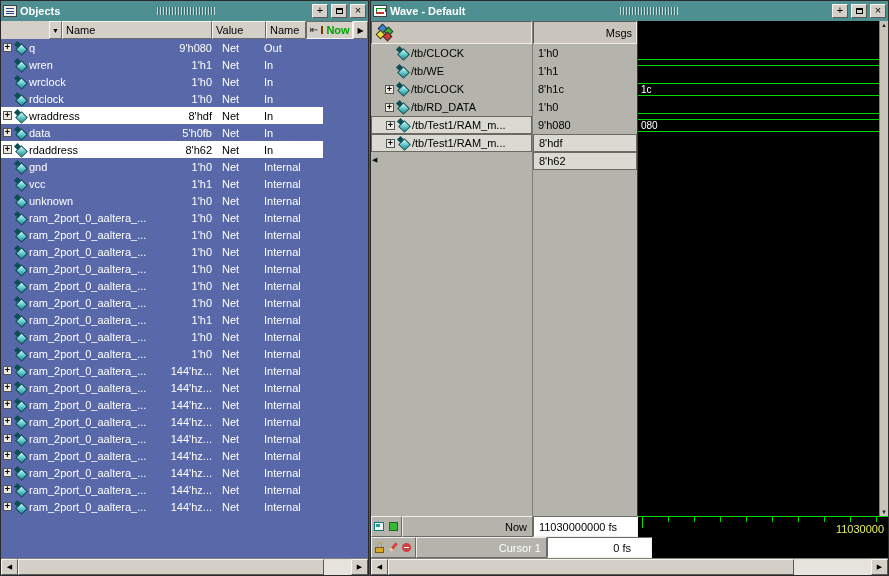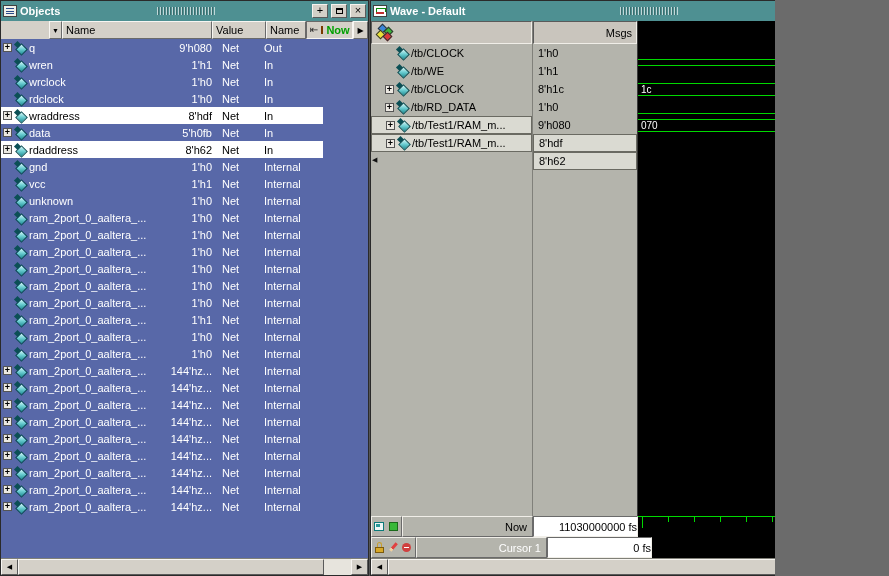--- a/index.html
+++ b/index.html
@@ -1,17 +1,17 @@
 <!DOCTYPE html>
 <html style="--titlebar: #4e9092; --objects-bg: #5868a8; --panel: #b4b4ac; --chrome: #d4d0c8; --trace: #00d800; --timeline: #e6f063; --now-green: #00a000; --marker: #e87820;"><head>
 <meta charset="utf-8">
 <style>
   *{margin:0;padding:0;box-sizing:border-box;}
   body{font-family:"Liberation Sans","DejaVu Sans",sans-serif;font-size:11px;background:#6b6b6b;}
-  .desktop{position:relative;width:775px;height:576px;background:#555;overflow:hidden;}
+  .desktop{position:relative;width:889px;height:576px;background:#555;overflow:hidden;}
   .window{position:absolute;top:0;bottom:0;display:flex;flex-direction:column;background:var(--chrome,#d4d0c8);border:1px solid #2a2a2a;}
   .objects{left:0;width:369px;}
   .wave{left:370px;width:519px;}
 
   
   .titlebar{height:20px;flex:0 0 20px;background:var(--titlebar,#4e9092);display:flex;align-items:center;gap:3px;padding:0 2px;}
   .title{color:#fff;font-weight:bold;white-space:nowrap;}
   .drag{flex:1 1 auto;height:10px;position:relative;}
   .drag::after{content:"";position:absolute;left:50%;transform:translateX(-50%);top:1px;bottom:1px;width:58px;
     background:repeating-linear-gradient(90deg,rgba(255,255,255,.65) 0 1px,rgba(0,0,0,.25) 1px 2px,transparent 2px 3px);}
@@ -85,21 +85,21 @@
 
   .wave-canvas{flex:1 1 auto;background:#000;position:relative;overflow:hidden;}
   .trace{position:absolute;left:0;right:0;height:1px;background:var(--trace,#00d800);}
   .buslabel{position:absolute;left:3px;color:#fff;font-size:10px;line-height:12px;text-align:center;}
 
   
   .wf-row{flex:0 0 21px;display:flex;align-items:stretch;}
   .wf-icons{flex:0 0 30px;background:var(--panel,#b4b4ac);border:1px solid;border-color:#f0eee8 #6a6a6a #6a6a6a #f0eee8;display:flex;align-items:center;gap:1px;padding:0 1px;}
   .wf-label{flex:0 0 131px;background:var(--panel,#b4b4ac);border:1px solid;border-color:#f0eee8 #6a6a6a #6a6a6a #f0eee8;display:flex;align-items:center;justify-content:flex-end;padding-right:5px;color:#000;}
   .cursor-label{color:#fff;}
-  .wf-value{flex:0 0 105px;background:#fff;border:1px solid;border-color:#6a6a6a #f0eee8 #f0eee8 #6a6a6a;display:flex;align-items:center;justify-content:flex-end;padding-right:0;color:#000;white-space:nowrap;}
+  .wf-value{flex:0 0 105px;background:#fff;border:1px solid;border-color:#6a6a6a #f0eee8 #f0eee8 #6a6a6a;display:flex;align-items:center;justify-content:flex-end;padding-right:20px;color:#000;white-space:nowrap;}
   .wf-ruler{flex:1;background:#000;position:relative;border-top:1px solid var(--trace,#00d800);}
   .tick{position:absolute;top:0;width:1px;height:5px;background:var(--trace,#00d800);}
   .tick.tall{height:11px;}
   .tl-label{position:absolute;right:4px;bottom:2px;color:var(--timeline,#e6f063);}
   .wf-black{flex:1;background:#000;}
 
   .ficon{flex:0 0 13px;height:15px;position:relative;display:inline-block;}
   .f-grid i{position:absolute;left:1px;top:3px;width:10px;height:9px;background:#eef6f6;border:1px solid #0a7a7a;}
   .f-grid i::after{content:"";position:absolute;left:1px;top:1px;width:4px;height:3px;background:#2a9a9a;}
   .f-green i{position:absolute;left:2px;top:3px;width:9px;height:9px;background:#38b838;border:1px solid #1a6a1a;}
@@ -534,21 +534,21 @@
 
       <div class="wave-canvas">
           <div class="trace" style="top: 38px;"></div>
           <div class="trace" style="top: 44px;"></div>
           <div class="trace" style="top: 62px;"></div>
           <div class="trace" style="top: 74px;"></div>
           <span class="buslabel" style="top: 63px;">1c</span>
           <div class="trace" style="top: 92px;"></div>
           <div class="trace" style="top: 98px;"></div>
           <div class="trace" style="top: 110px;"></div>
-          <span class="buslabel" style="top: 99px;">070</span>
+          <span class="buslabel" style="top: 99px;">080</span>
         </div>
 
       <div class="vscroll">
         <span class="varrow">▲</span>
         <span class="varrow vdown">▼</span>
       </div>
     </div>
 
     <div class="wf-row">
       <span class="wf-icons">

